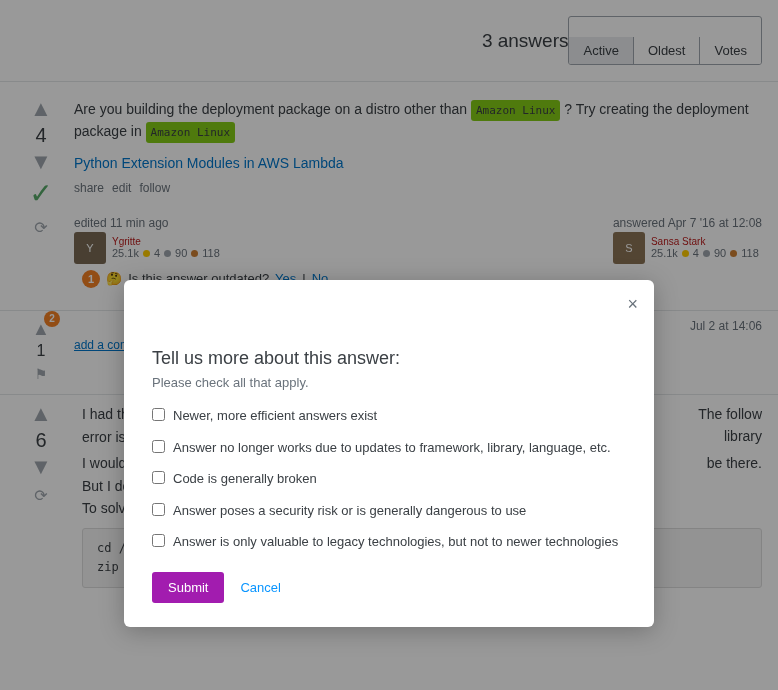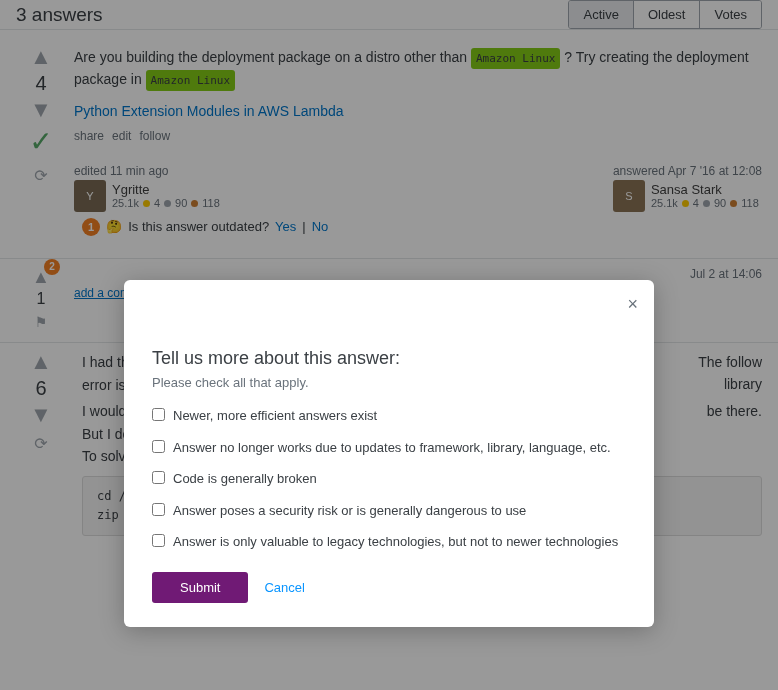--- a/index.html
+++ b/index.html
@@ -2,44 +2,44 @@
 <html><head>
   <meta charset="utf-8">
   <style>
     * { box-sizing: border-box; margin: 0; padding: 0; }
     body { font-family: -apple-system, BlinkMacSystemFont, 'Segoe UI', Arial, sans-serif; font-size: 13px; background: #fff; color: #3b4045; width: 778px; height: 690px; overflow: hidden; position: relative; }
 
     
     .answers-header {
       display: flex;
       align-items: center;
-      justify-content: space-between;
-      padding: 0 16px;
+      justify-content: flex-end;
+      padding: 16px 16px;
       border-bottom: 1px solid #e3e6e8;
-      gap: 11px;
     }
     .answers-count {
       font-size: 19px;
       font-weight: 400;
       color: #3b4045;
     }
     .sort-tabs {
       display: flex;
       border: 1px solid #9fa6ad;
       border-radius: 3px;
       overflow: hidden;
     }
     .sort-tab {
       padding: 6px 14px;
       font-size: 13px;
       cursor: pointer;
       background: #fff;
       border: none;
       border-right: 1px solid #9fa6ad;
       color: #3b4045;
+      margin-top: 20px;
     }
     .sort-tab:last-child { border-right: none; }
     .sort-tab.active { background: #e9ecef; font-weight: 500; }
 
     
     .answer-block {
       display: flex;
       padding: 16px;
       border-bottom: 1px solid #e3e6e8;
     }
@@ -131,21 +131,21 @@
       background: #6c757d;
       display: flex;
       align-items: center;
       justify-content: center;
       color: #fff;
       font-size: 11px;
     }
     .avatar.ygritte { background: #7a6a54; }
     .avatar.sansa { background: #8b7355; }
     .user-info { font-size: 12px; }
-    .user-name { color: #404040; font-size: 13px; }
+    .user-name { color: #b91c1c; font-size: 10px; }
     .badge-row { display: flex; gap: 4px; align-items: center; font-size: 11px; color: #6a737c; }
     .badge-dot { width: 7px; height: 7px; border-radius: 50%; display: inline-block; }
     .badge-gold { background: #ffcc00; }
     .badge-silver { background: #9fa6ad; }
     .badge-bronze { background: #cd7f32; }
     .meta-time { font-size: 12px; color: #6a737c; }
     .edited-text { font-size: 12px; color: #6a737c; }
 
     
     .outdated-bar {
@@ -295,25 +295,25 @@
       font-size: 13px;
       color: #3b4045;
       line-height: 1.5;
     }
     .modal-actions {
       display: flex;
       gap: 8px;
       margin-top: 20px;
     }
     .btn-submit {
-      background: #701a75;
+      background: #a21caf;
       color: #fff;
       border: none;
       border-radius: 3px;
-      padding: 8px 28px;
+      padding: 8px 16px;
       font-size: 13px;
       cursor: pointer;
     }
     .btn-cancel {
       background: none;
       border: none;
       color: #0a95ff;
       font-size: 13px;
       cursor: pointer;
       padding: 8px 8px;

